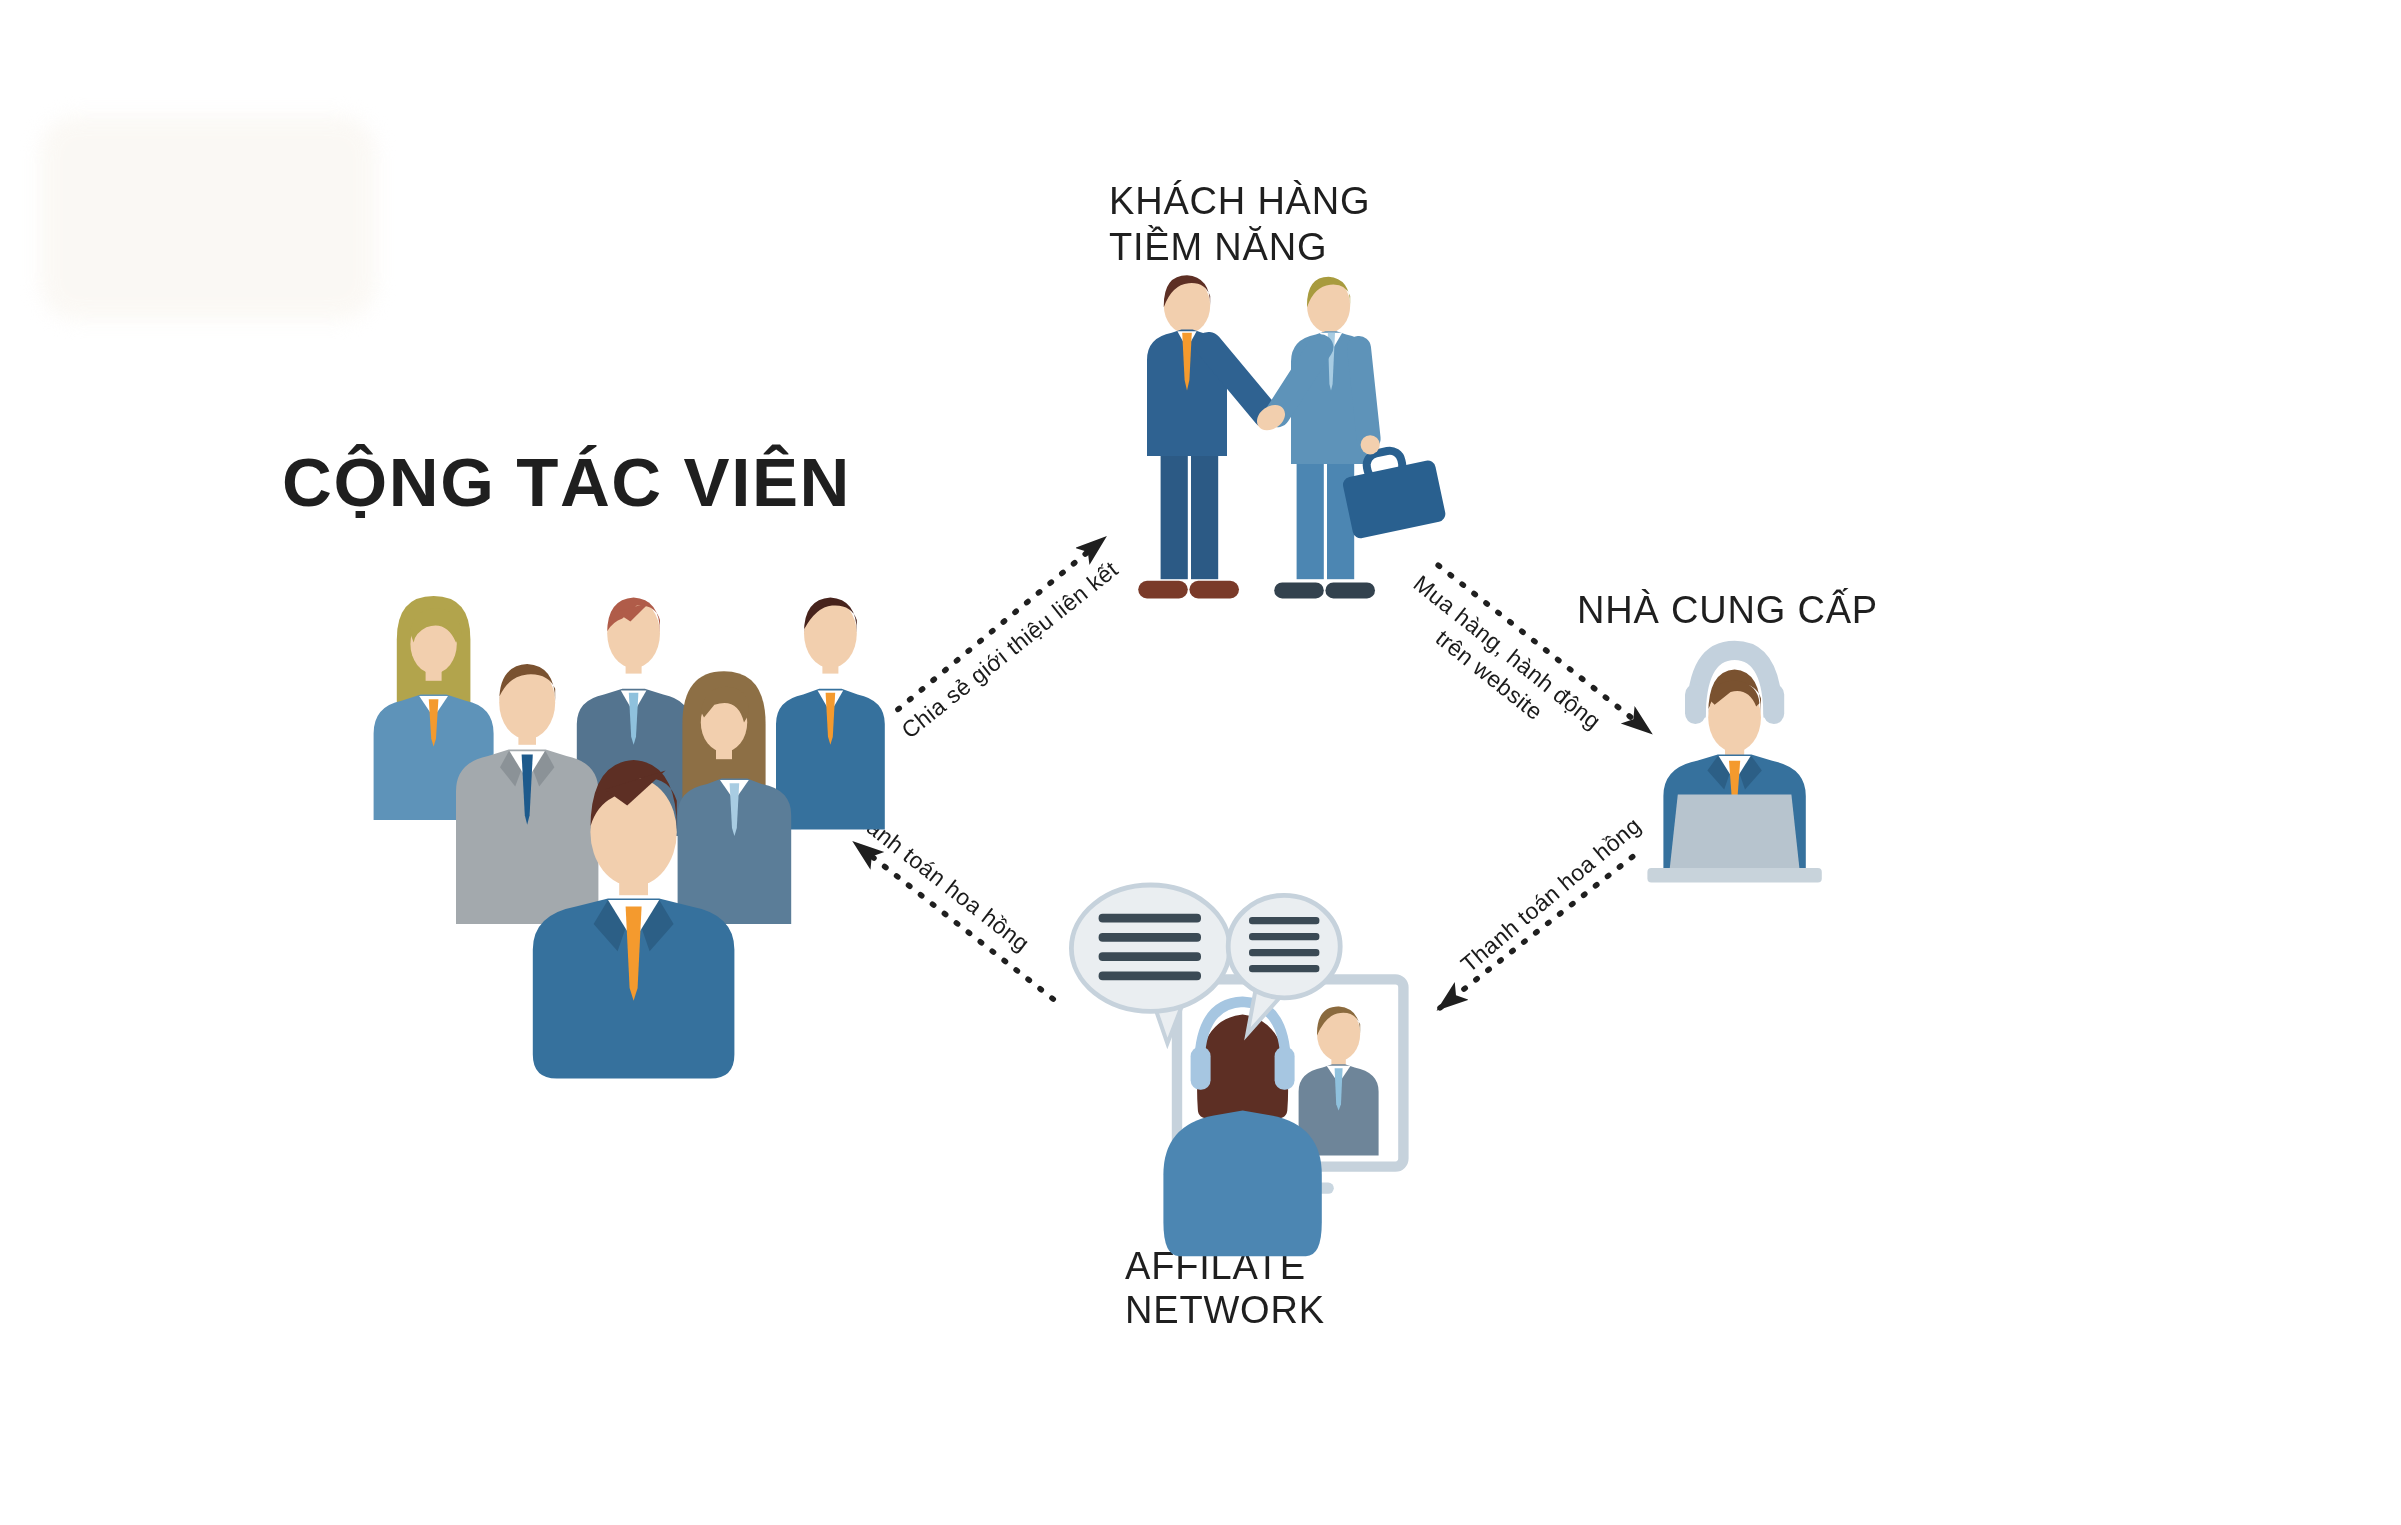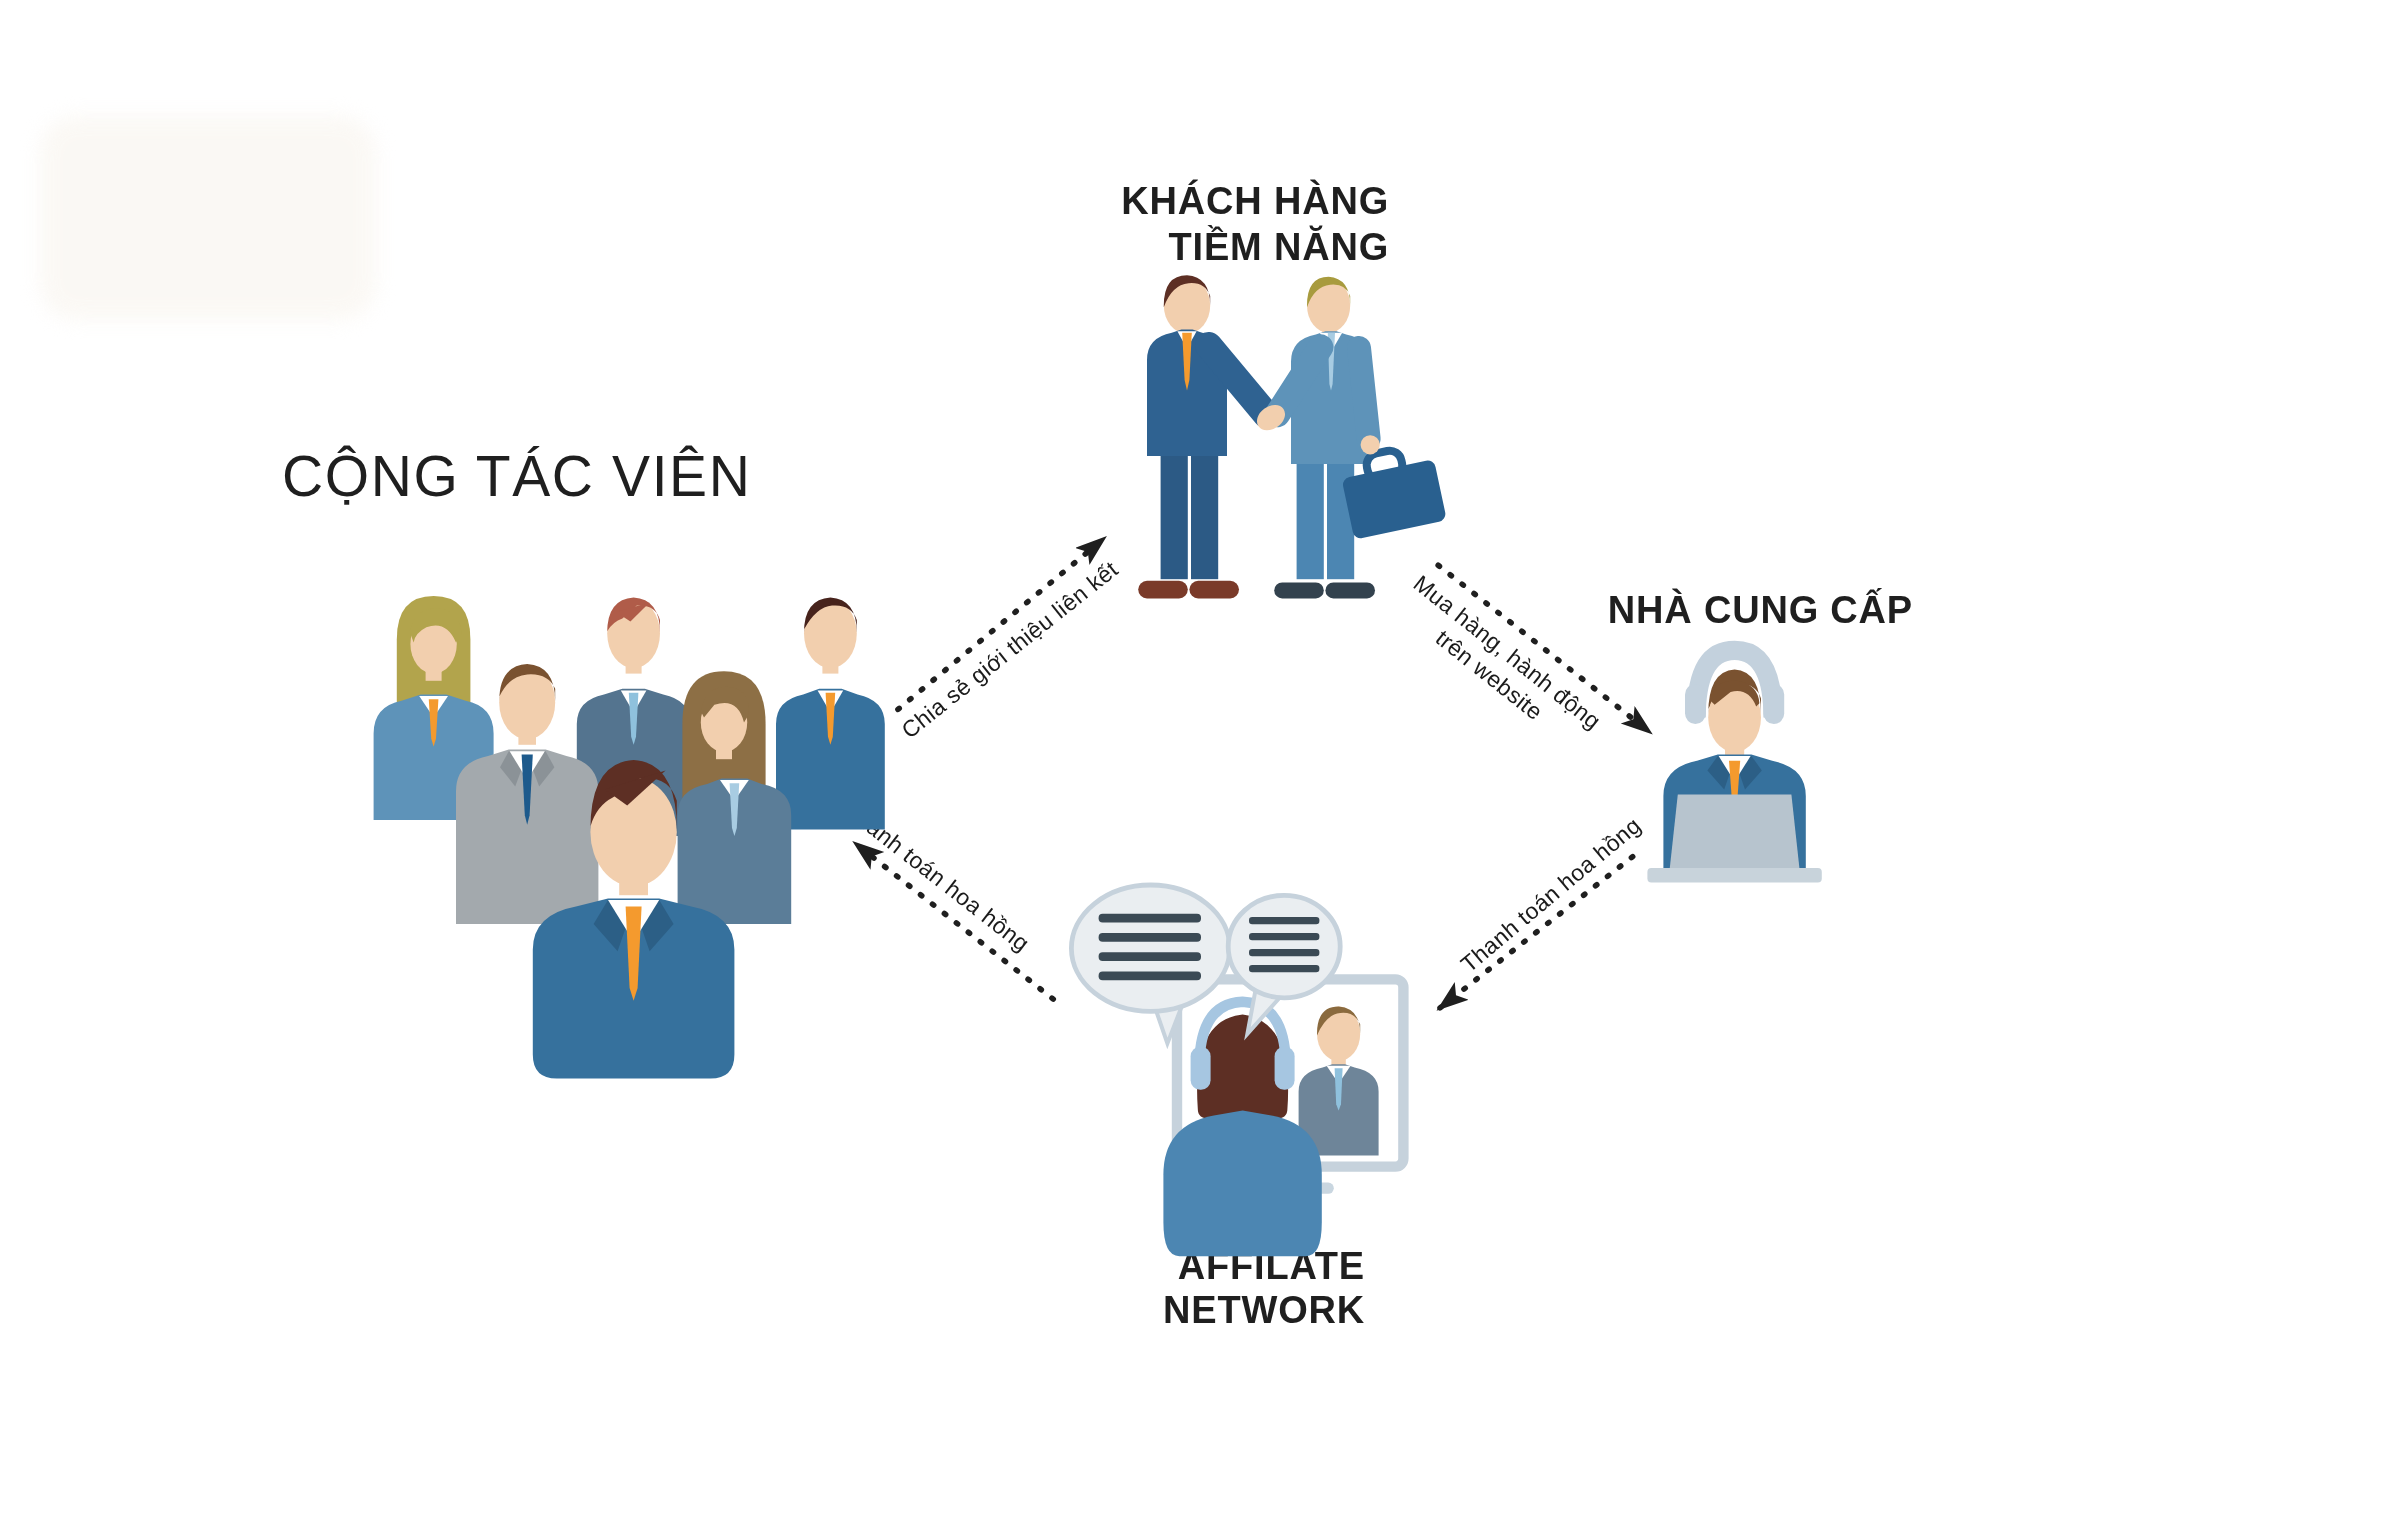--- a/index.html
+++ b/index.html
@@ -8,26 +8,26 @@
     font-family:"Liberation Sans", sans-serif;
   }
   .abs{position:absolute;}
   
   .watermark{
     left:40px;top:116px;width:336px;height:204px;border-radius:36px;
     background:var(--watermark);filter:blur(9.6px);opacity:.8;
   }
   .main-title{
     left:282px;top:448px;width:768px;
-    font-size:57px;line-height:1.0;letter-spacing:1.6px;
-    color:var(--ink);white-space:nowrap;font-weight:400;
+    font-size:69px;line-height:1.0;letter-spacing:1.6px;
+    color:var(--ink);white-space:nowrap;font-weight:700;
   }
   .node-label{
     font-size:38px;line-height:46px;letter-spacing:0.8px;
-    color:var(--ink);text-align:right;font-weight:700;
+    color:var(--ink);text-align:left;font-weight:400;
   }
   .lbl-customers{left:1109px;top:178px;width:280px;}
   .lbl-supplier{left:1577px;top:587px;width:336px;}
   .lbl-affiliate{left:1125px;top:1244px;width:240px;line-height:44px;}
   .arrow-label{
     font-size:23px;letter-spacing:0.4px;color:#1b1b1b;white-space:nowrap;
     text-align:center;line-height:29px;
   }
   .al-1{left:1010px;top:650px;transform:translate(-50%,-50%) rotate(-38.5deg);}
   .al-2{left:1498px;top:664px;transform:translate(-50%,-50%) rotate(38.5deg);}

